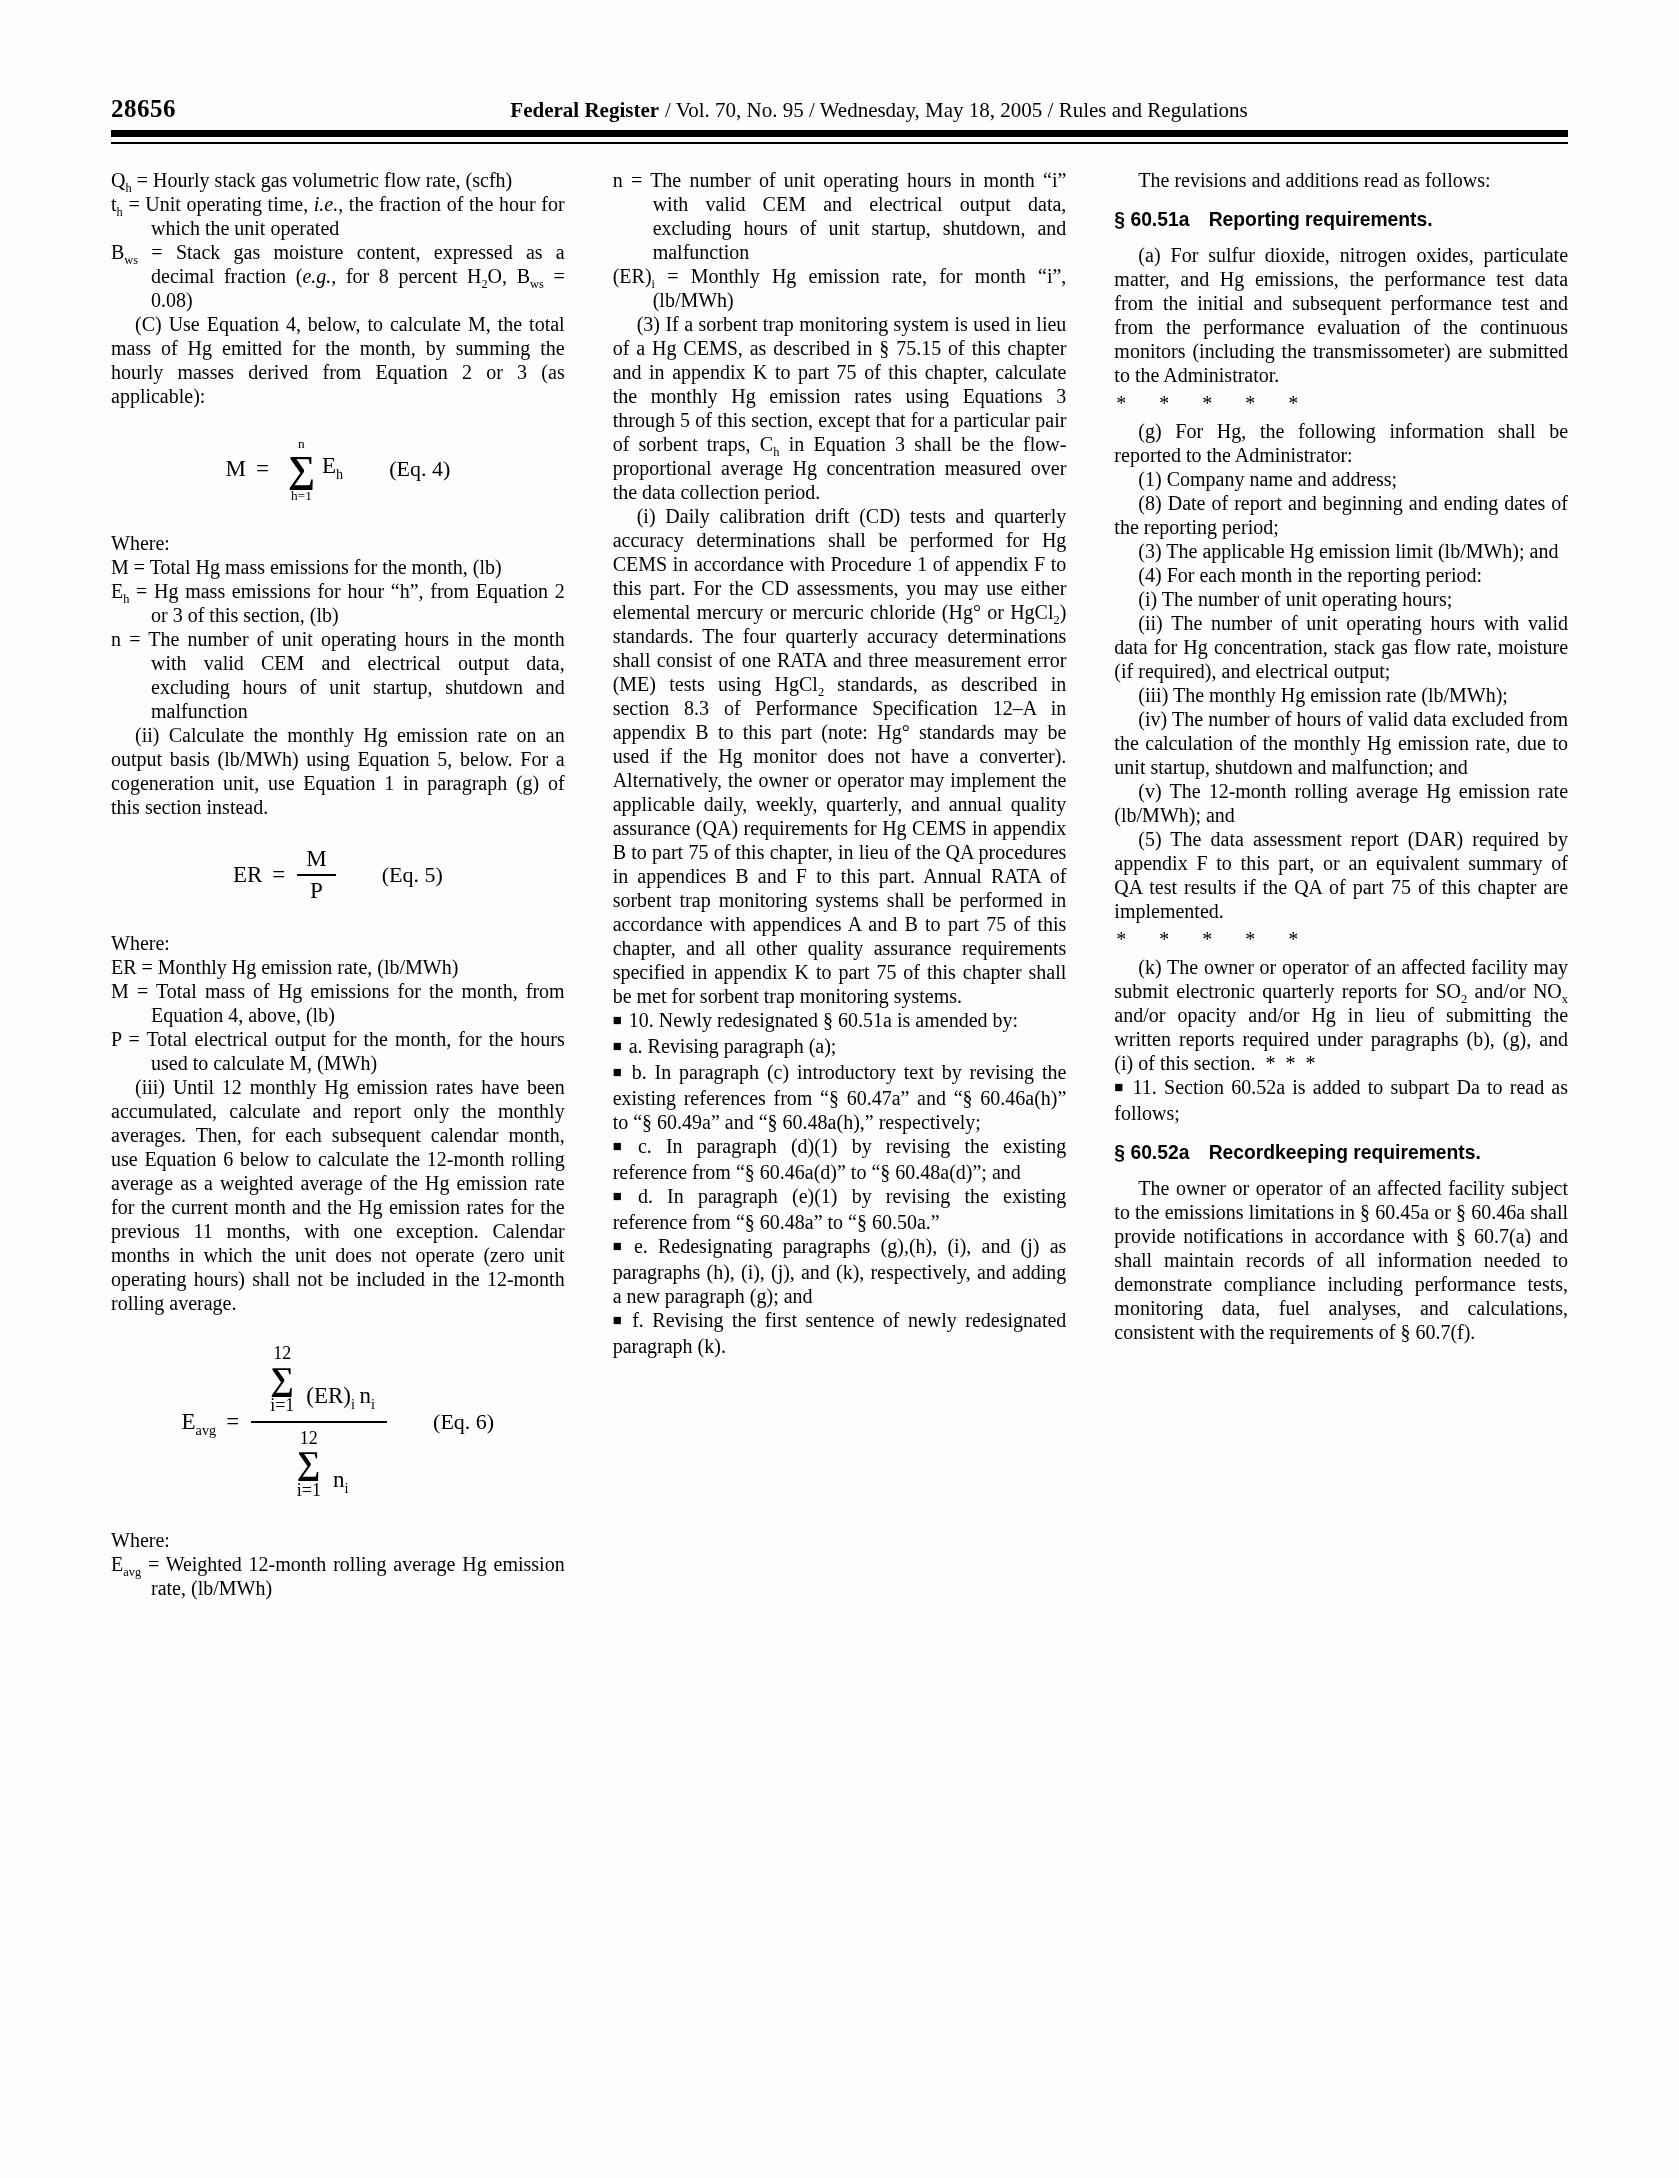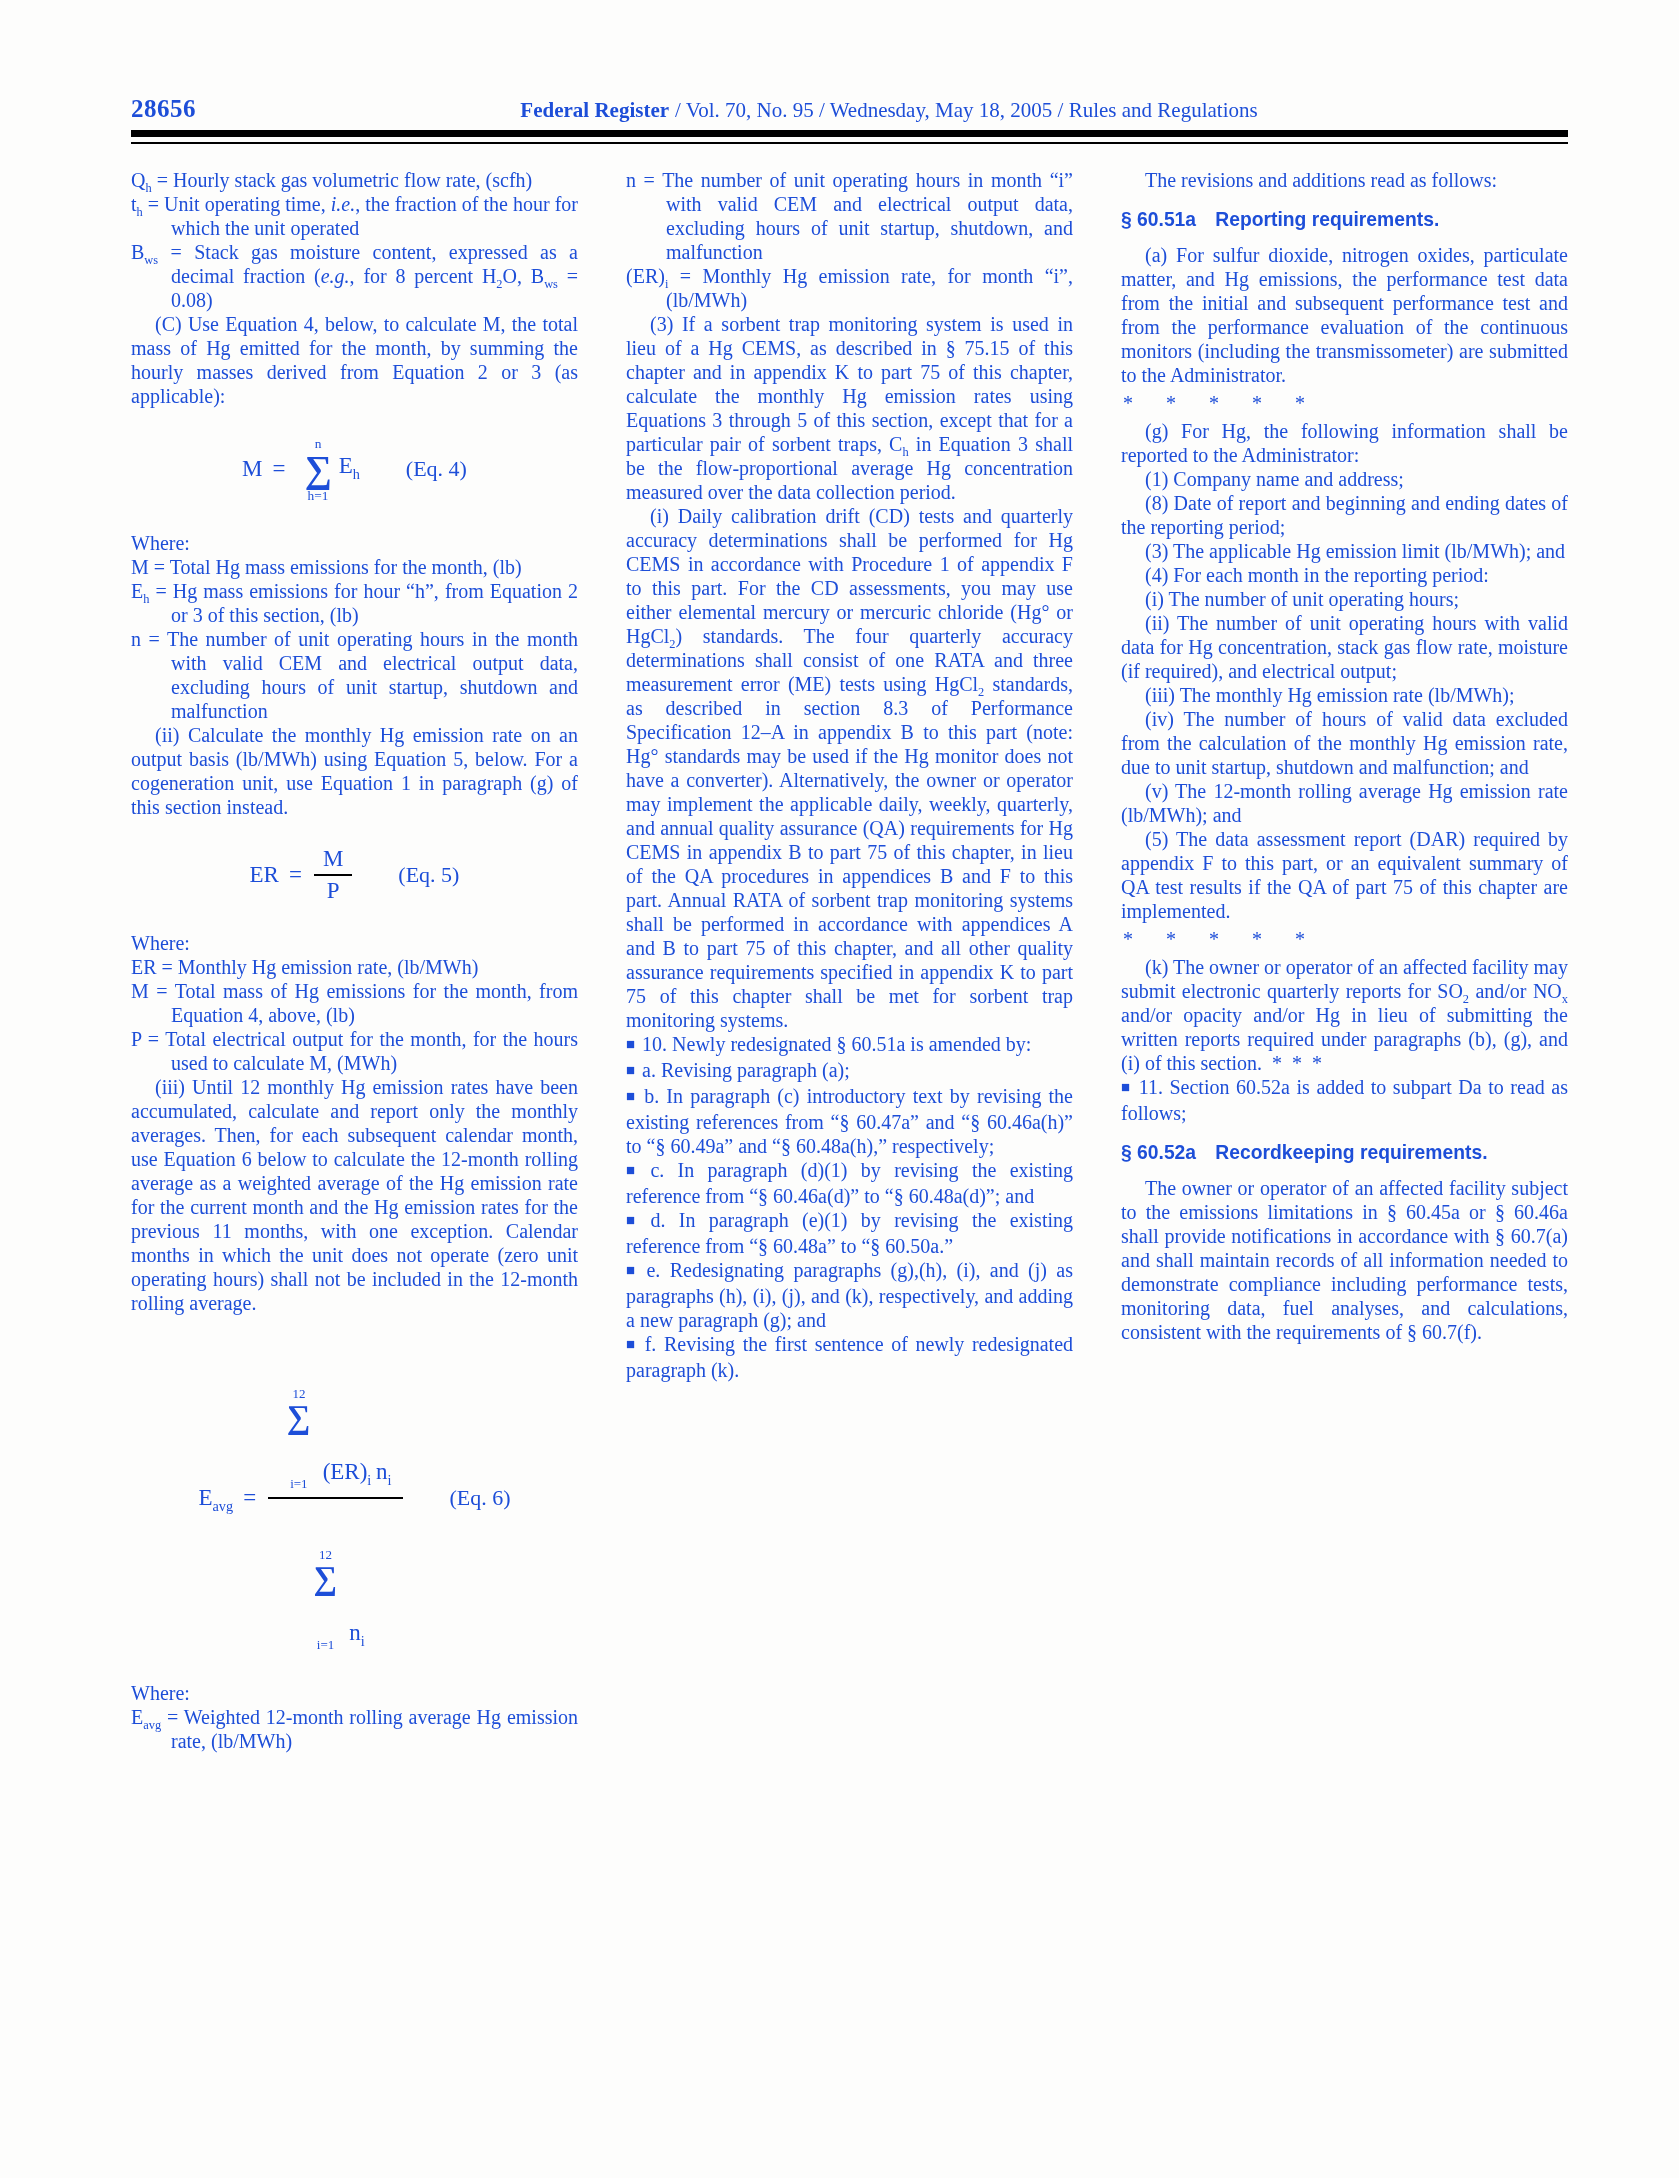--- a/index.html
+++ b/index.html
@@ -1,19 +1,19 @@
 <!DOCTYPE html>
 <html><head>
 <meta charset="utf-8">
 <style>
   html,body{margin:0;padding:0;background:#e8e8e8;}
   .page{
     width:1679px;height:2178px;box-sizing:border-box;
-    background:#fdfdfc;color:#1d4ed8;margin:0 auto;position:relative;
-    font-family:"Liberation Serif", serif;overflow:hidden;padding-left:20px;
+    background:#fdfdfc;color:#000000;margin:0 auto;position:relative;
+    font-family:"Liberation Serif", serif;overflow:hidden;
   }
   
   .header{
     padding:95px 111px 0 111px;display:flex;align-items:baseline;
   }
   .pagenum{font-weight:bold;font-size:25px;letter-spacing:0.5px;}
   .runhead{flex:1;text-align:center;font-size:21px;white-space:nowrap;}
   .rh-bold{font-weight:bold;margin-right:6px;margin-left:14px;}
   .rules{padding:0 111px;}
   .rule-thick{height:7px;background:#000;margin-top:7px;}
@@ -48,21 +48,21 @@
   .sum{display:inline-flex;flex-direction:column;align-items:center;margin:0 7px;}
   .lim{font-size:13.4px;line-height:1.15;}
   .sigma{font-size:38px;line-height:.95;font-weight:bold;}
   .frac{display:inline-flex;flex-direction:column;align-items:center;}
   .fnum{border-bottom:2px solid #000;padding:0 9px 3px 9px;}
   .fden{padding-top:3px;}
   .bigfrac{display:inline-flex;flex-direction:column;align-items:center;}
   .bnum{display:flex;align-items:flex-end;gap:5px;border-bottom:2px solid #000;padding:0 12px 5px 12px;}
   .bden{display:flex;align-items:flex-end;gap:5px;padding-top:5px;}
   .bigfrac .sigma{font-size:33px;}
-  .bigfrac .lim{font-size:13px;margin-top:44px;}
+  .bigfrac .lim{font-size:18px;}
   .eq-body{padding-bottom:6px;}
   .bnum .eq-body,.bden .eq-body{padding-bottom:8px;}
 </style>
 </head>
 <body>
 
 <div class="page">
 
   <div class="header">
     <div class="pagenum">28656</div>

